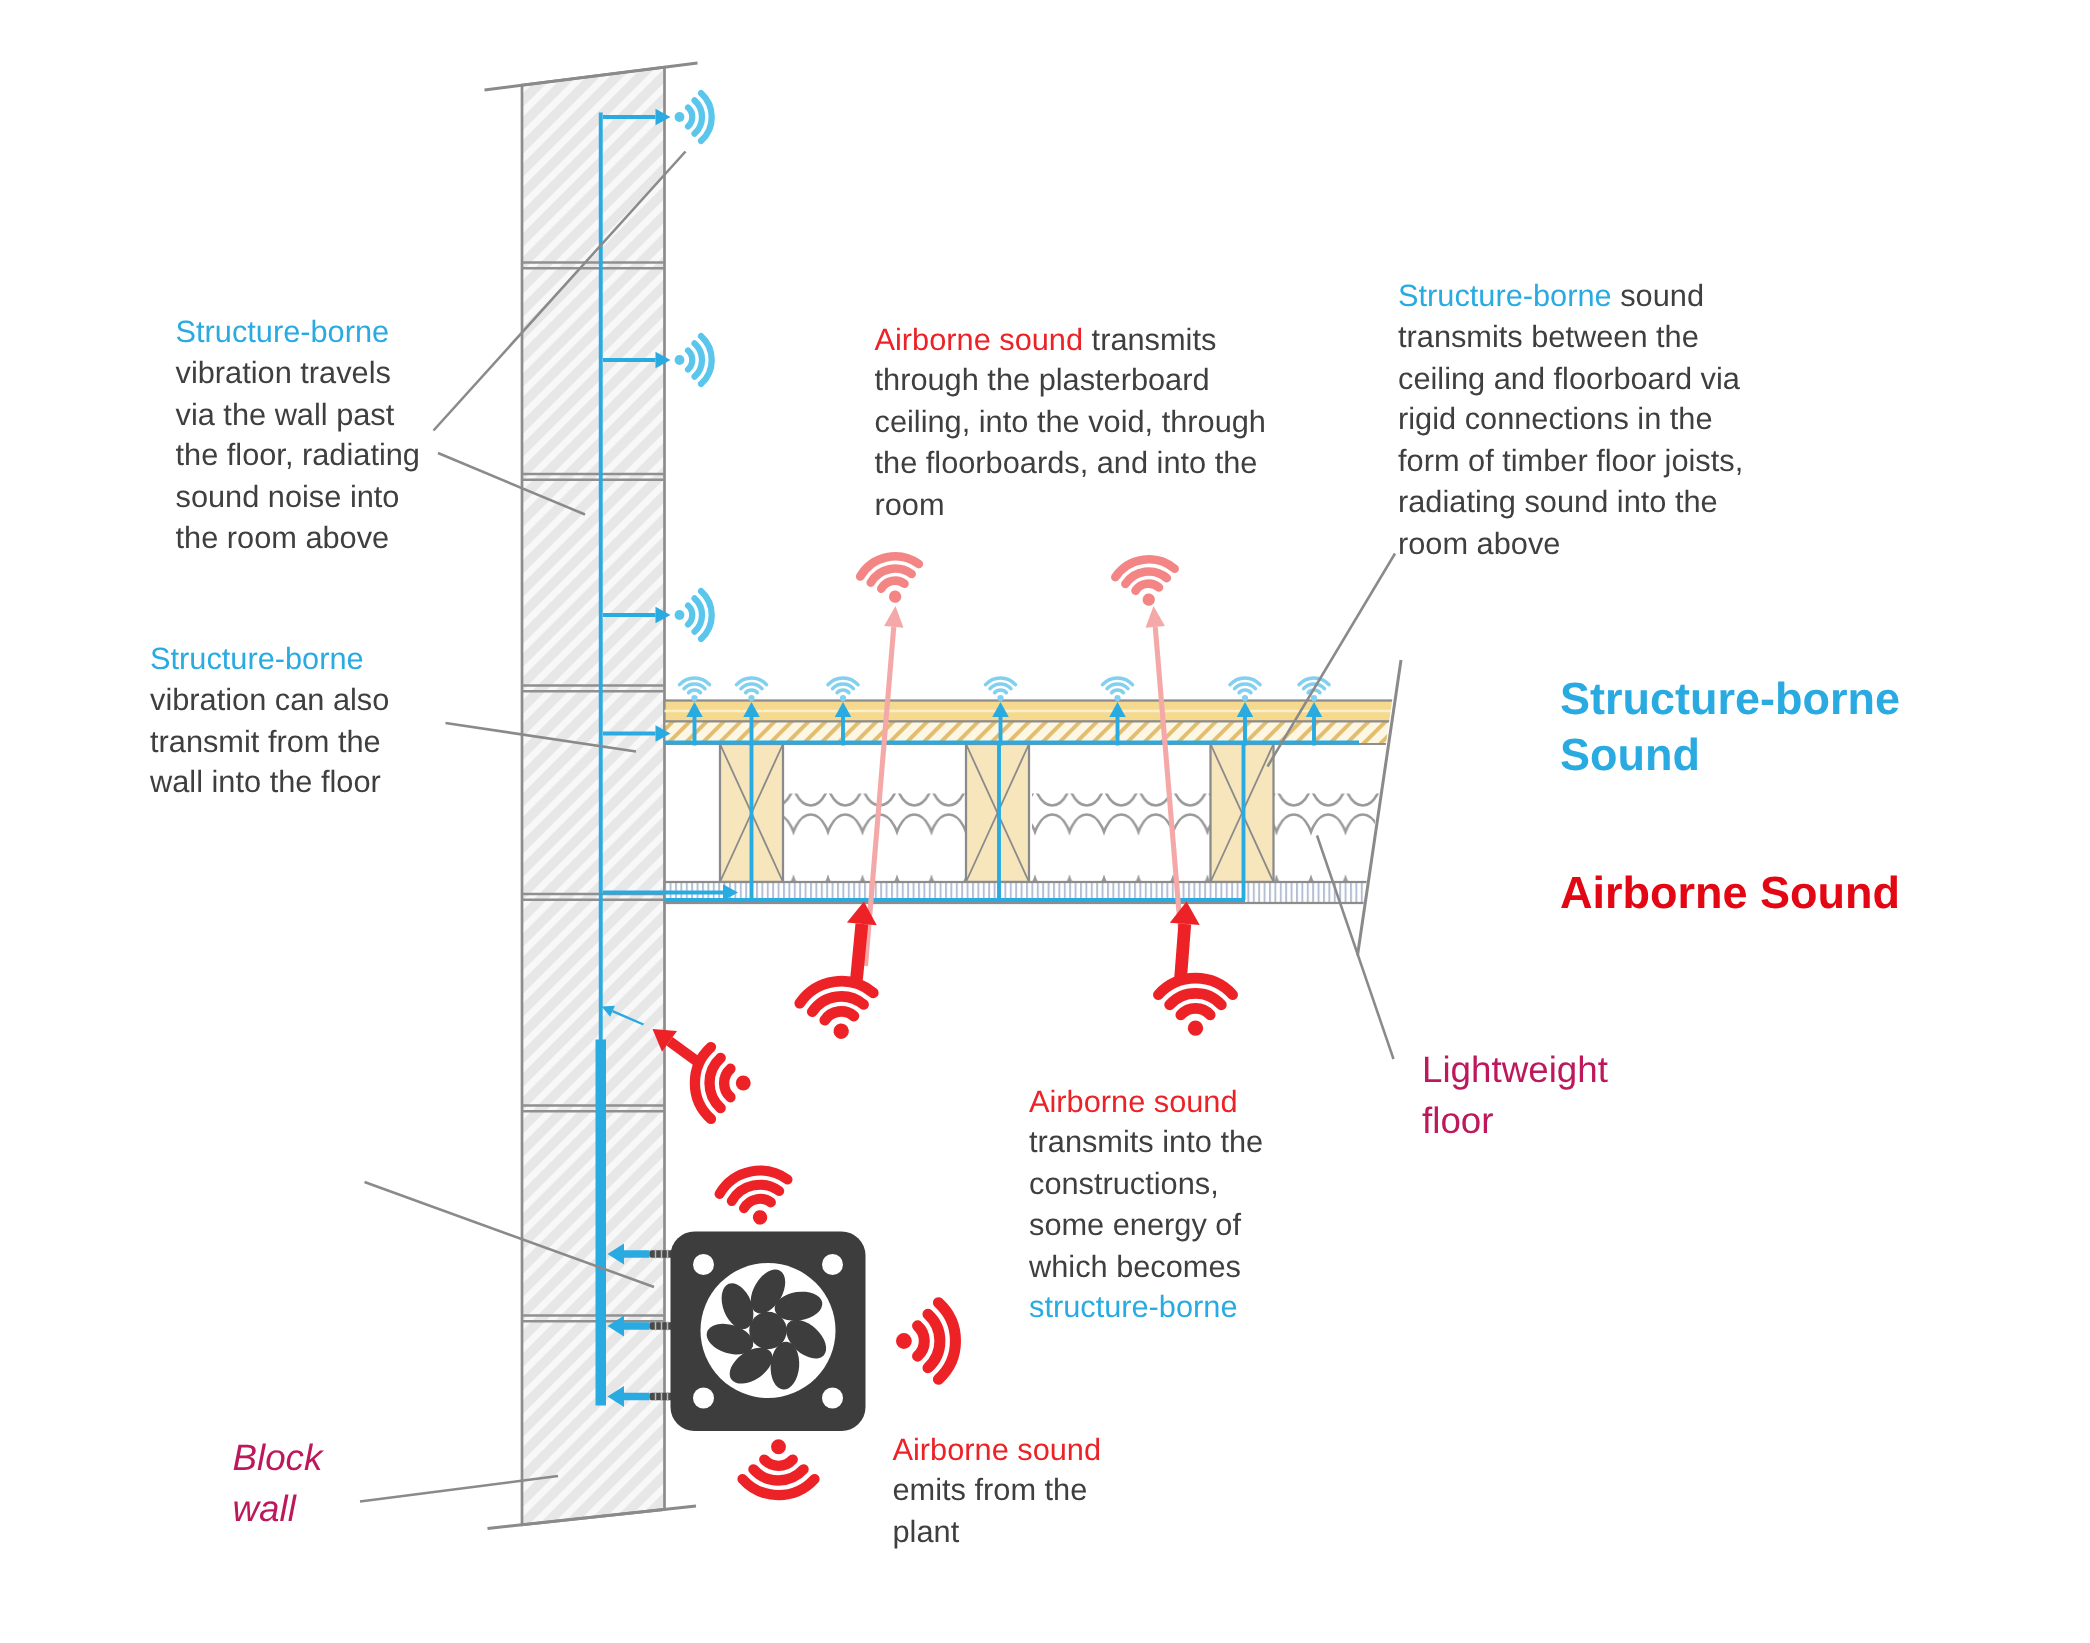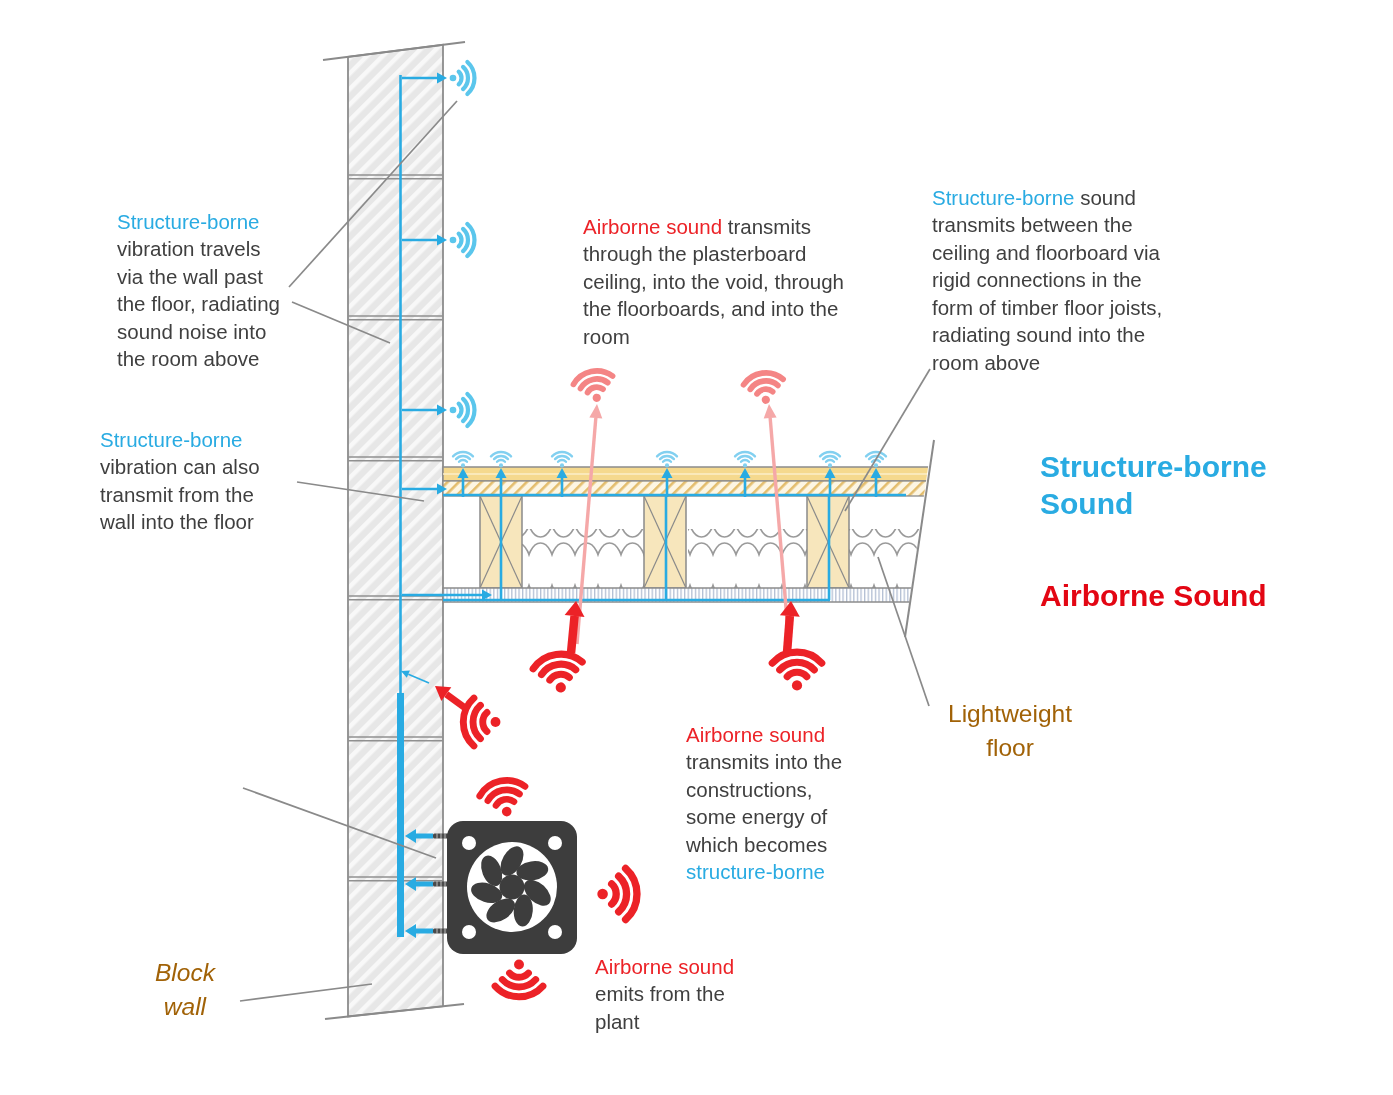--- a/index.html
+++ b/index.html
@@ -5,21 +5,21 @@
   html,body{margin:0;padding:0;background:#ffffff;}
   #stage{position:relative;width:1393px;height:1095px;background:#ffffff;overflow:hidden;
          font-family:"Liberation Sans",sans-serif;}
   #diagram-svg{position:absolute;left:0;top:0;}
   .ann{position:absolute;font-size:20.5px;line-height:1.34;color:#3f3f3f;white-space:pre-line;}
   .ann .blue{color:#29ABE2;}
   .ann .red{color:#EC2227;}
   .legend{position:absolute;font-weight:bold;font-size:30px;line-height:1.22;white-space:pre-line;}
   .legend-blue{color:#29ABE2;}
   .legend-red{color:#E30613;}
-  .partlabel{position:absolute;font-size:24.5px;line-height:1.38;color:#a16207;white-space:pre-line;text-align:center;}
+  .partlabel{position:absolute;font-size:24.5px;line-height:1.38;color:#be185d;white-space:pre-line;}
 </style>
 </head>
 <body>
 
 <div id="stage">
 
   <svg id="diagram-svg" width="1393" height="1095" viewBox="0 0 1393 1095">
     <defs>
       <pattern id="hatchWall" width="11" height="11" patternUnits="userSpaceOnUse" patternTransform="rotate(-45)">
         <rect width="11" height="11" fill="#e7e7e7"></rect>

